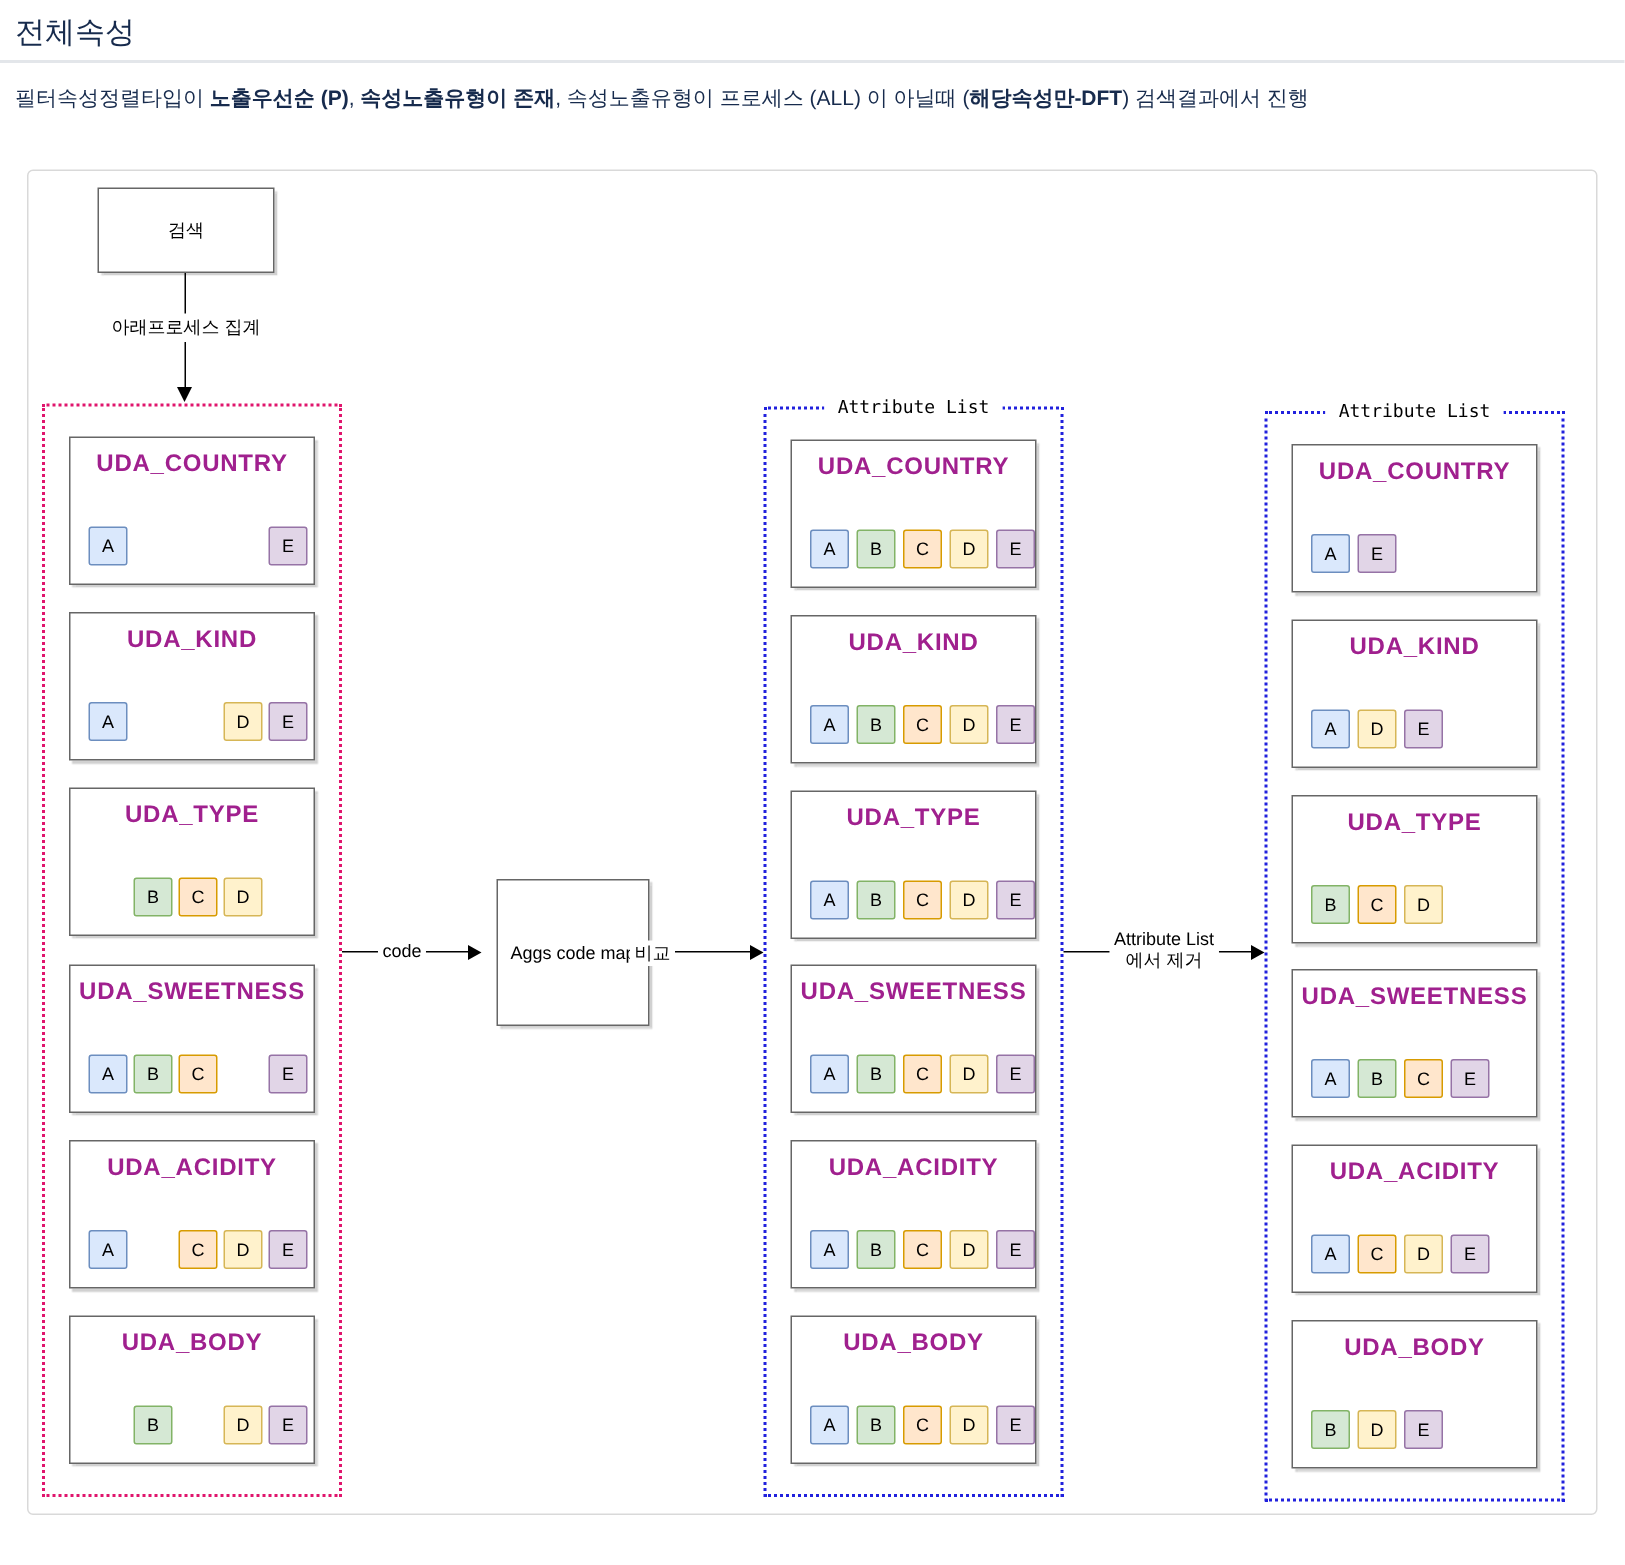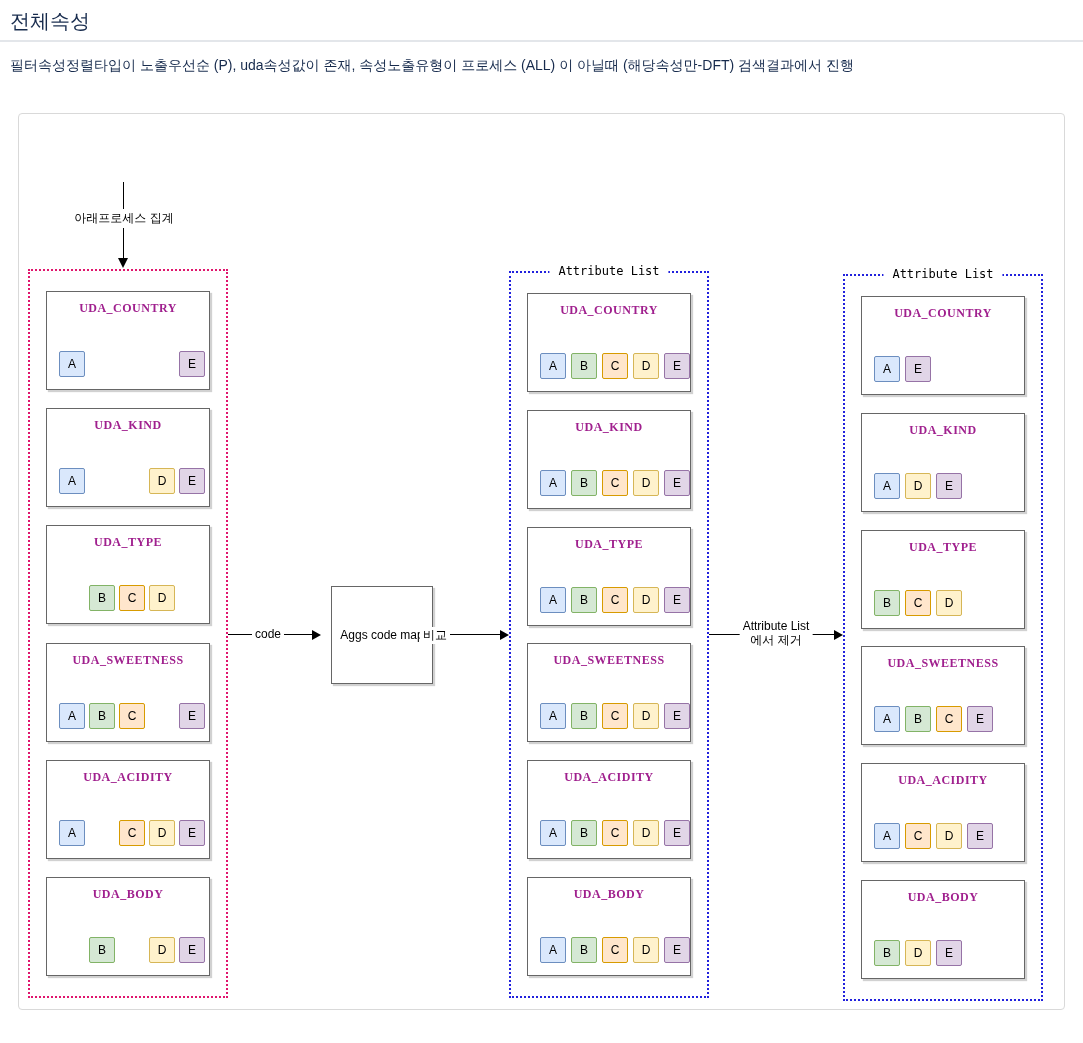--- a/index.html
+++ b/index.html
@@ -16,21 +16,21 @@
     font-size: 20px; font-weight: 500; color: #172b4d;
   }
   .title-rule {
     position: absolute; left: 0; top: 40px; width: 1083px; height: 0;
     border-top: 2px solid #e3e6ea;
   }
   .description {
     position: absolute; left: 10px; top: 56px; width: 1063px;
     font-size: 14px; color: #172b4d; line-height: 19px;
   }
-  .description b { font-weight: normal; }
+  .description b { font-weight: bold; }
 
   
   .diagram {
     position: absolute; left: 18px; top: 113px;
     width: 1047px; height: 897px;
     border: 1px solid #d9d9d9; border-radius: 4px;
     background: #ffffff;
     font-size: 12px; color: #000;
   }
   .node {
@@ -82,41 +82,44 @@
     display: flex; flex-direction: column;
     justify-content: space-between; padding: 20px 0;
   }
   .uda-box {
     position: relative; width: 164px; height: 99px; margin: 0 auto;
     background: #fff; border: 1px solid #666;
     box-shadow: 2px 2px 1px rgba(0,0,0,0.18);
   }
   .uda-title {
     position: absolute; top: 9px; left: 0; right: 0; text-align: center;
-    font-family: Liberation Serif, serif; font-weight: bold;
-    font-size: 12px; color: #a0208e; letter-spacing: 0.5px;
+    font-family: Liberation Sans, sans-serif; font-weight: bold;
+    font-size: 16px; color: #a0208e; letter-spacing: 0.5px;
   }
   .chip-row { position: absolute; left: 12px; bottom: 12px; }
   .chip-row.slots { display: grid; grid-template-columns: repeat(5, 26px); column-gap: 4px; }
   .chip-row.packed { display: flex; gap: 5px; }
   .chip {
     width: 26px; height: 26px; border-radius: 2px;
     display: flex; align-items: center; justify-content: center;
     font-size: 12px; color: #000; border: 1px solid #999;
   }
 </style>
 </head>
 <body>
 
 <h1 class="page-title">전체속성</h1>
 <div class="title-rule"></div>
-<p class="description" id="description"><span>필터속성정렬타입이 </span><b>노출우선순 (P)</b><span>, </span><b>uda속성값이 존재</b><span>, 속성노출유형이 프로세스 (ALL) 이 아닐때 (</span><b>해당속성만-DFT</b><span>) 검색결과에서 진행</span></p>
+<p class="description" id="description"><span>필터속성정렬타입이 </span><b>노출우선순 (P)</b><span>, </span><b>속성노출유형이 존재</b><span>, 속성노출유형이 프로세스 (ALL) 이 아닐때 (</span><b>해당속성만-DFT</b><span>) 검색결과에서 진행</span></p>
 
 <div class="diagram">
 
+  <div class="node search-box">
+    <span>검색</span>
+  </div>
   <div class="v-line"></div>
   <div class="v-head"></div>
   <div class="v-label">아래프로세스 집계</div>
 
   <div class="group group-red">
     <div class="boxes">
         <div class="uda-box">
           <div class="uda-title">UDA_COUNTRY</div>
           <div class="chip-row slots">
             <div class="chip" style="background: rgb(218, 232, 252); border-color: rgb(108, 142, 191); grid-column: 1;">A</div>

